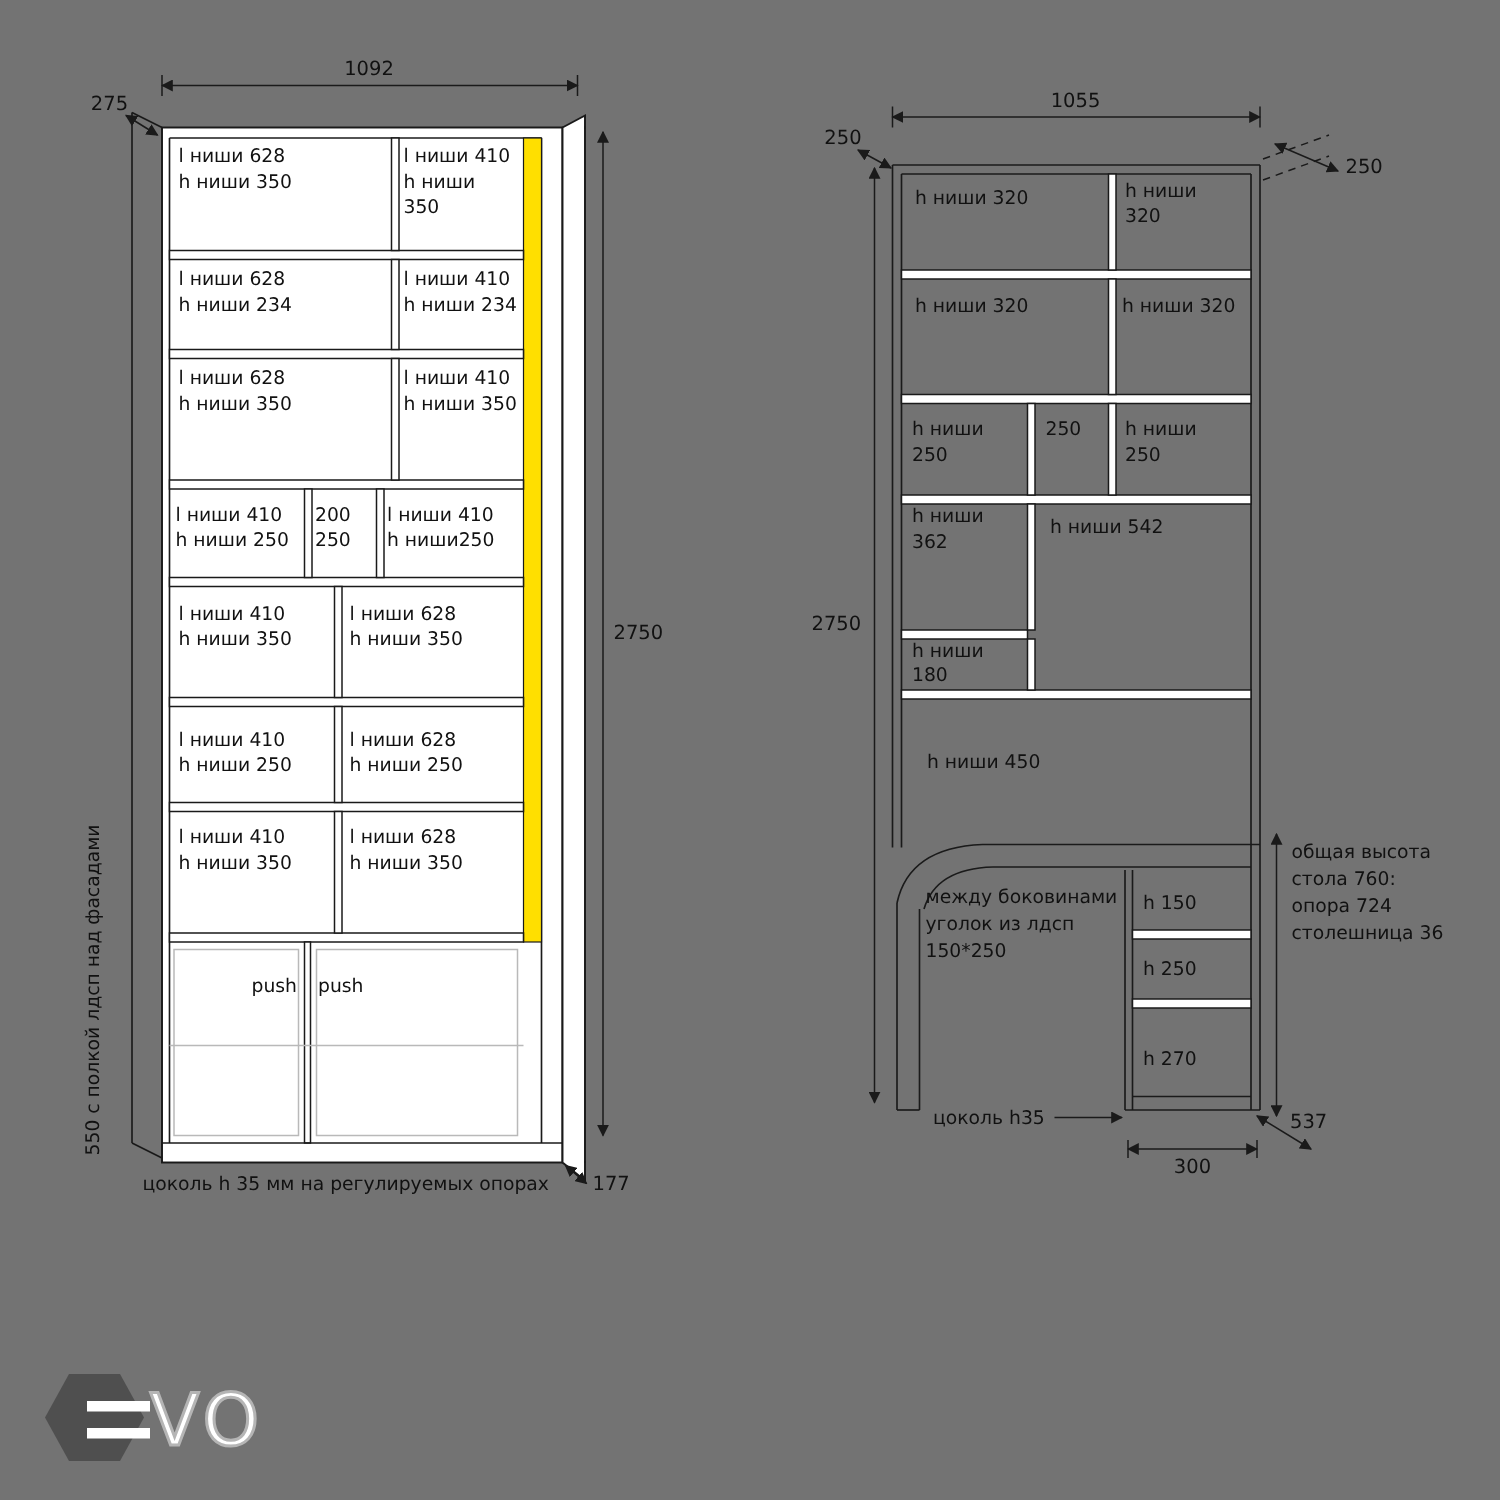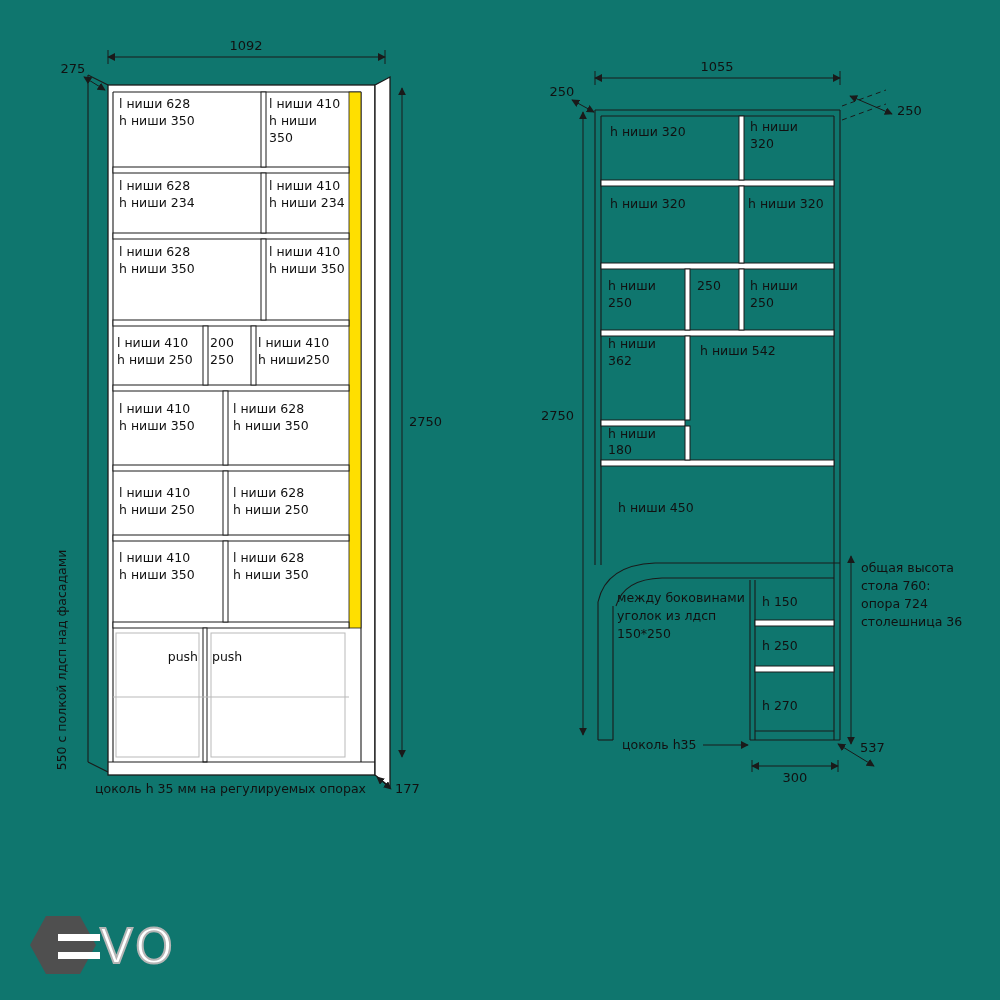--- a/index.html
+++ b/index.html
@@ -1,16 +1,16 @@
 <!DOCTYPE html>
 <html><head>
 <meta charset="utf-8">
 <style>
   html,body{margin:0;padding:0;background:#fff;}
-  .canvas{position:relative;width:1000px;height:1000px;background:#0f766e;font-family:"DejaVu Sans",sans-serif;overflow:hidden;}
+  .canvas{position:relative;width:1000px;height:1000px;background:#737373;font-family:"DejaVu Sans",sans-serif;overflow:hidden;}
   svg{display:block;}
   svg text{font-family:"DejaVu Sans",sans-serif;fill:#111;}
   .cell-t{font-size:12.5px;}
   .dim-t{font-size:13px;}
   .note-t{font-size:12.5px;}
   .ol{fill:#fff;stroke:#1a1a1a;stroke-width:1.3;}
   .ln{stroke:#1a1a1a;stroke-width:1.1;fill:none;}
   .shelf{fill:#fff;stroke:#1a1a1a;stroke-width:1;}
   .dim{stroke:#1a1a1a;stroke-width:1;fill:none;}
   .dashed{stroke-dasharray:5 4;}

